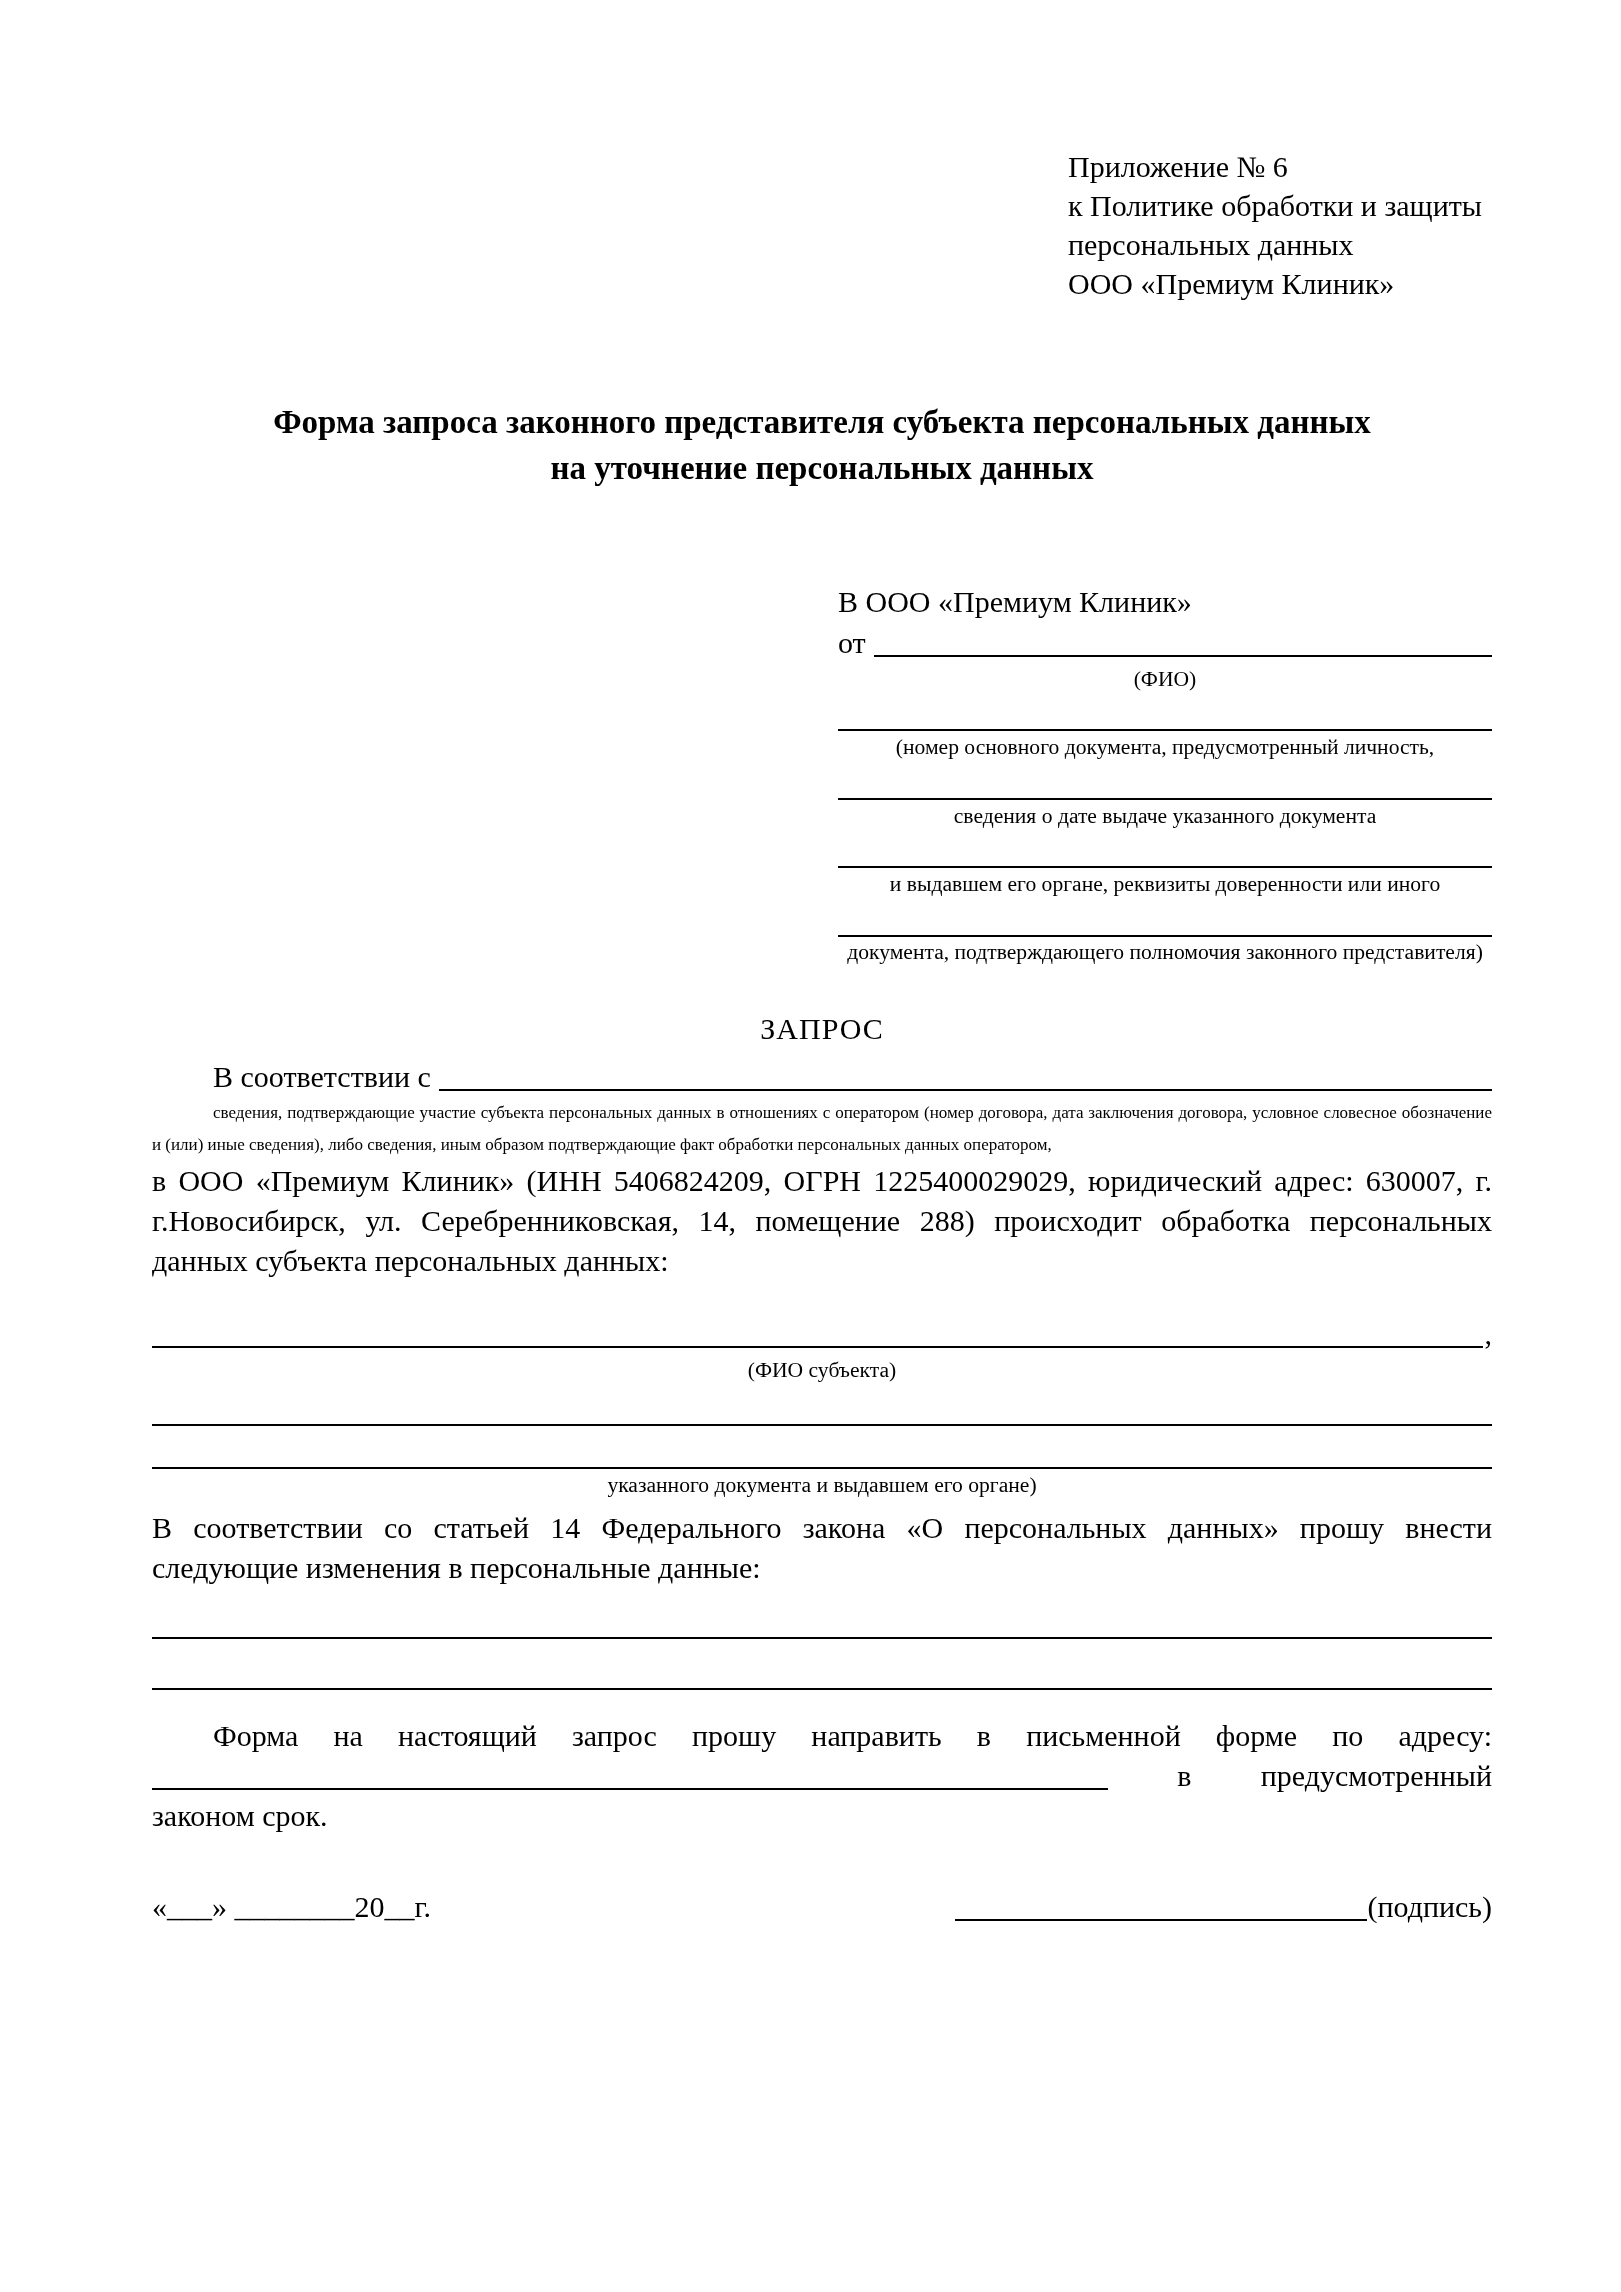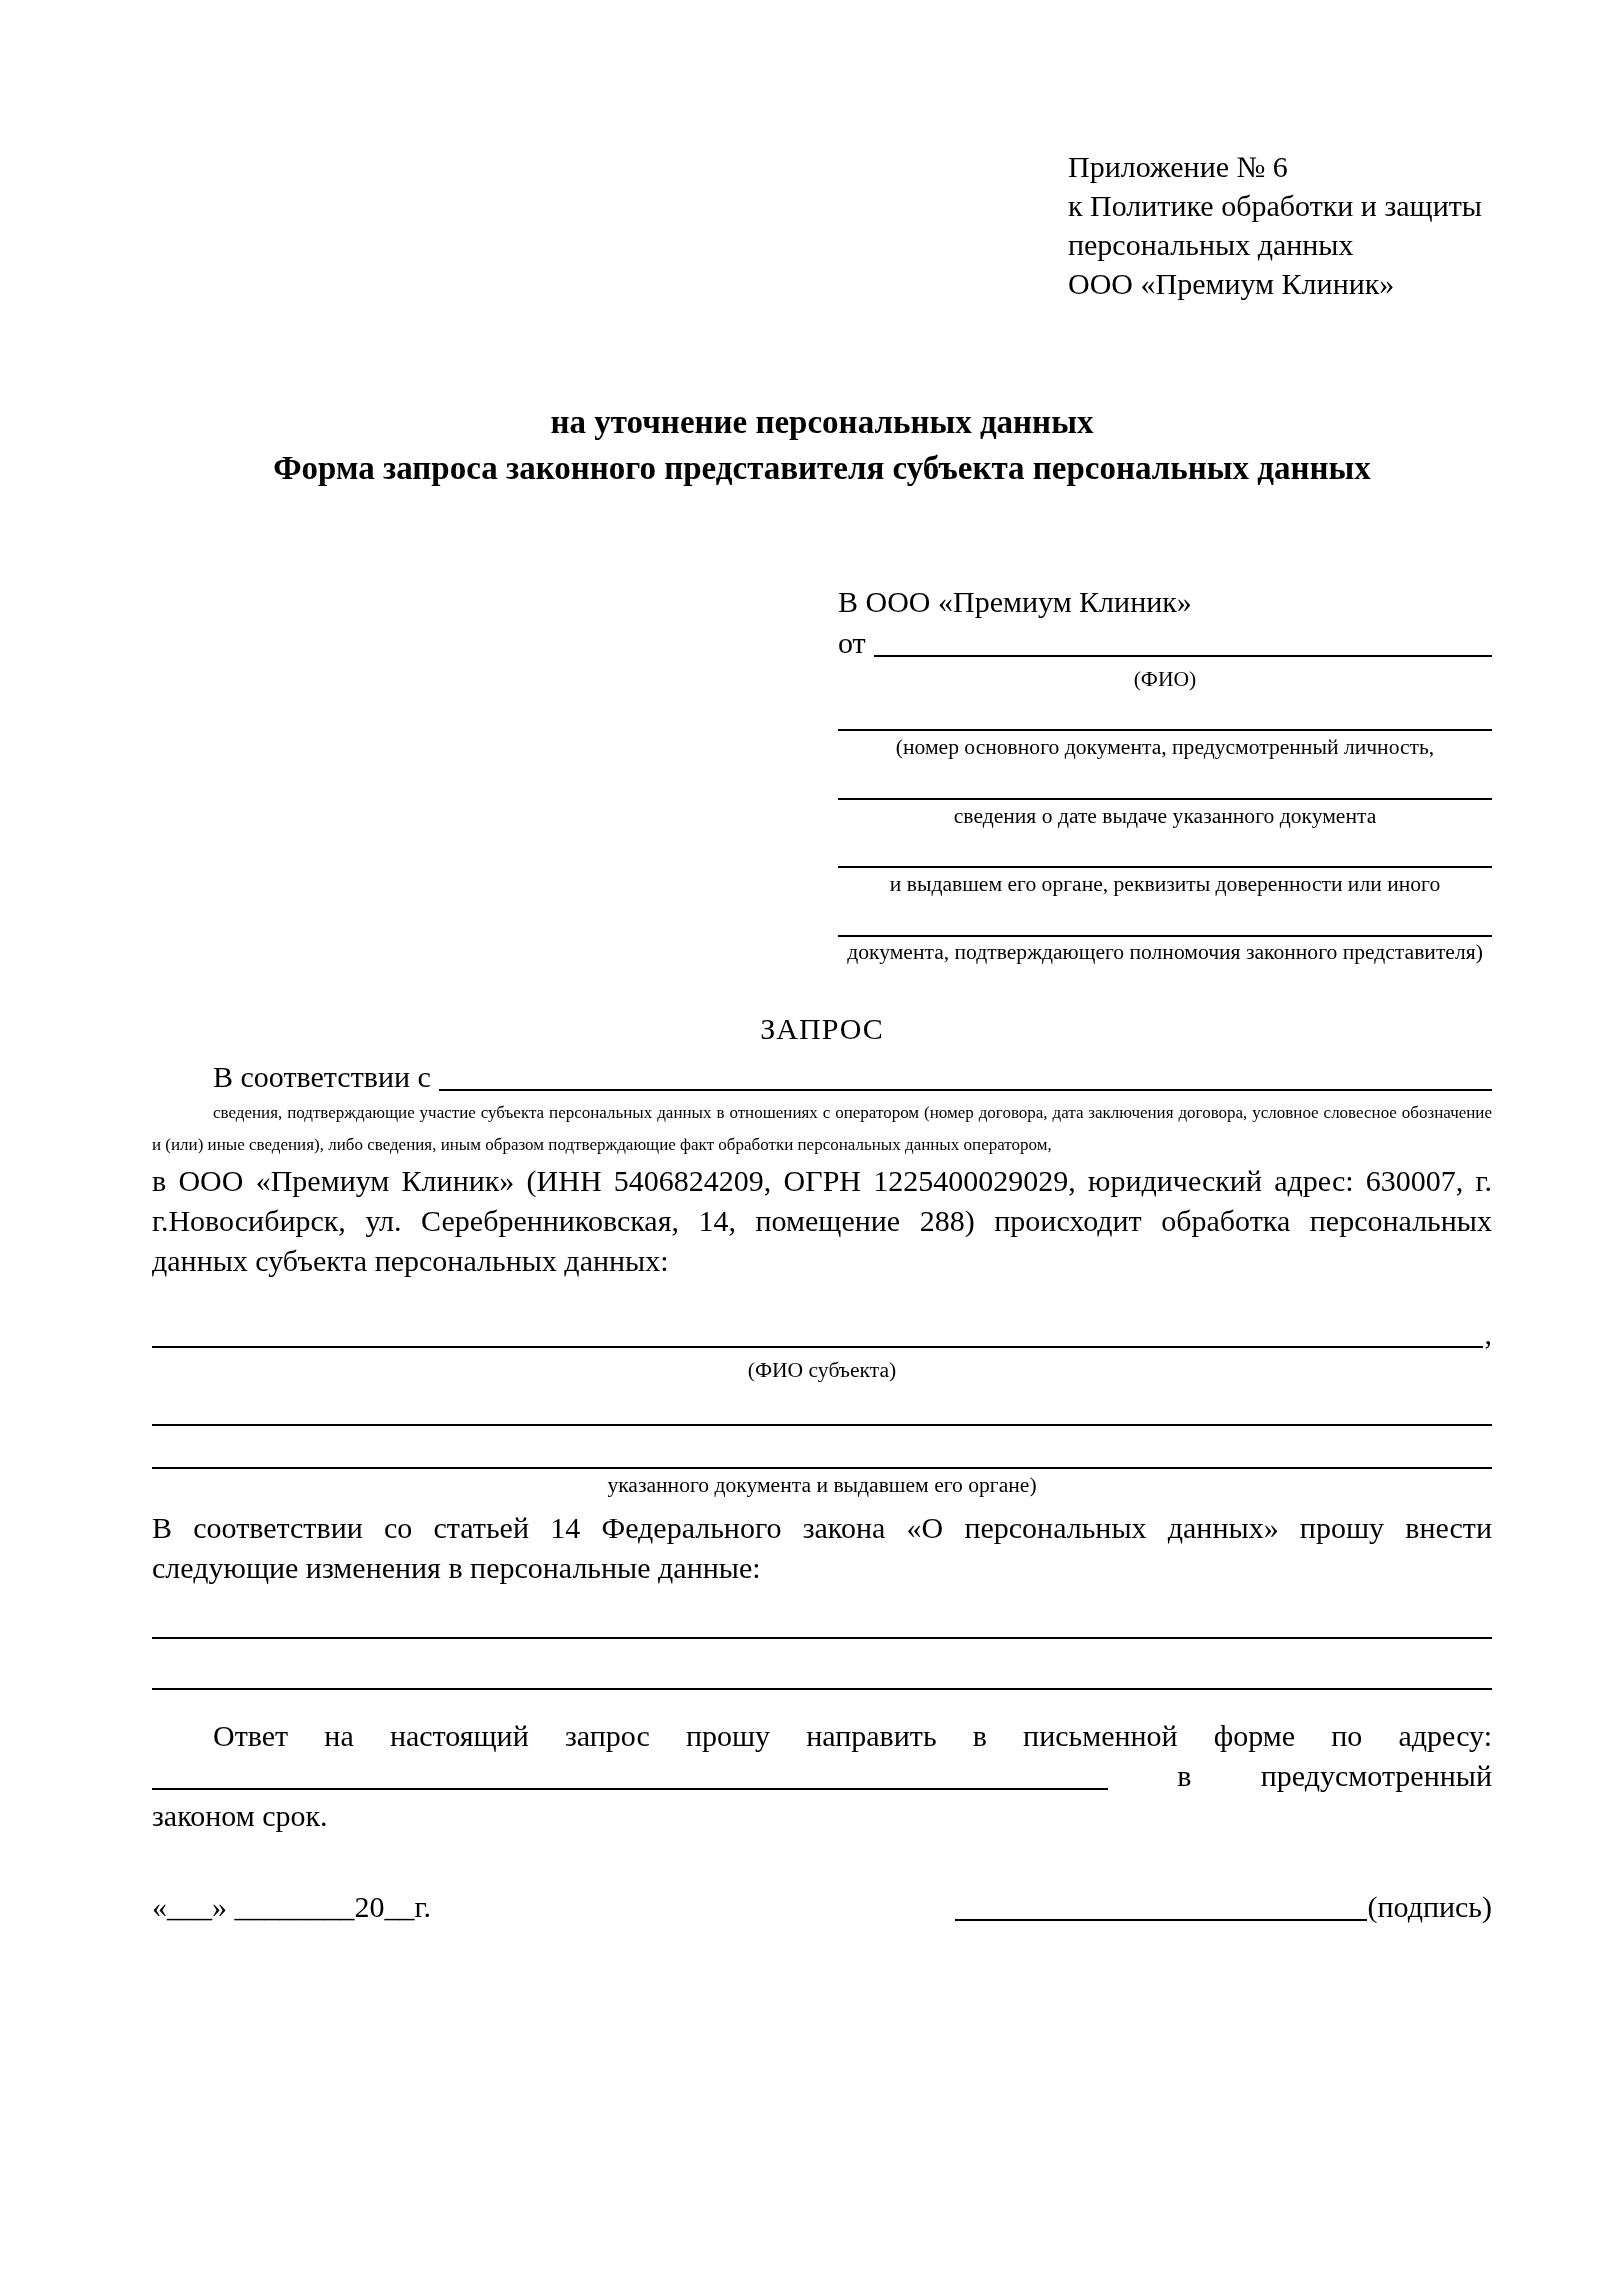--- a/index.html
+++ b/index.html
@@ -141,22 +141,22 @@
   <div class="content">
 
     <div class="annex">
       <div>Приложение № 6</div>
       <div>к Политике обработки и защиты</div>
       <div>персональных данных</div>
       <div>ООО «Премиум Клиник»</div>
     </div>
 
     <div class="doc-title">
+      <span>Форма запроса законного представителя субъекта персональных данных</span>
       <span>на уточнение персональных данных</span>
-      <span>Форма запроса законного представителя субъекта персональных данных</span>
     </div>
 
     <div class="addr">
       <div>В ООО «Премиум Клиник»</div>
       <div class="flex-row">
         <span>от</span>
         <div class="uline fill"></div>
       </div>
       <div class="caption">(ФИО)</div>
 
@@ -193,21 +193,21 @@
     <div class="hr gap42"></div>
 
     <div class="hr gap42"></div>
     <div class="caption">указанного документа и выдавшем его органе)</div>
 
     <p class="body-p law-p">В соответствии со статьей 14 Федерального закона «О персональных данных» прошу внести следующие изменения в персональные данные:</p>
 
     <div class="hr gap50"></div>
     <div class="hr gap50"></div>
 
-    <p class="answer-p">Ответ на настоящий запрос прошу направить в письменной форме по адресу:</p>
+    <p class="answer-p">Форма на настоящий запрос прошу направить в письменной форме по адресу:</p>
     <div class="answer-row">
       <div class="uline"></div>
       <span>в</span>
       <span>предусмотренный</span>
     </div>
     <div class="tail-line">законом срок.</div>
 
     <div class="footer-row">
       <span>«___» ________20__г.</span>
       <span class="sig-group">

